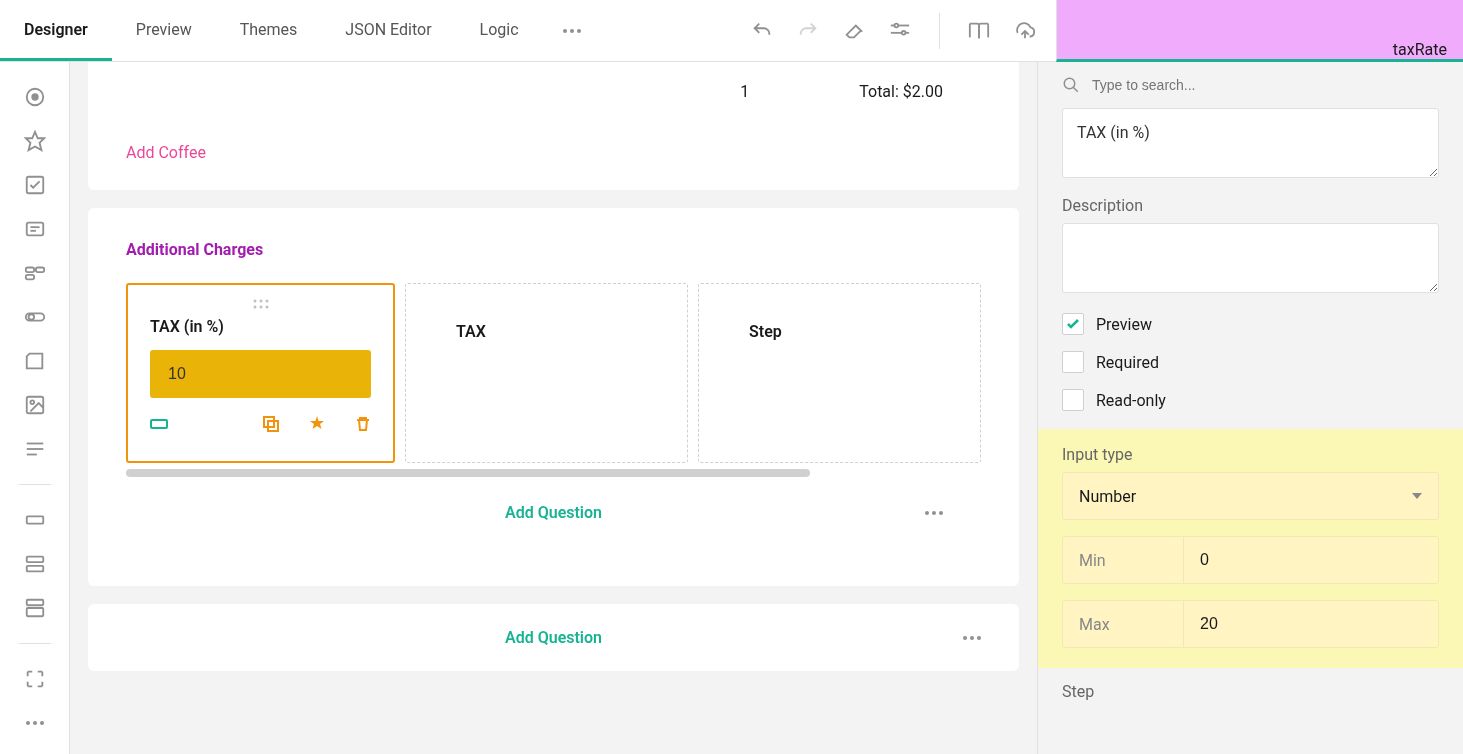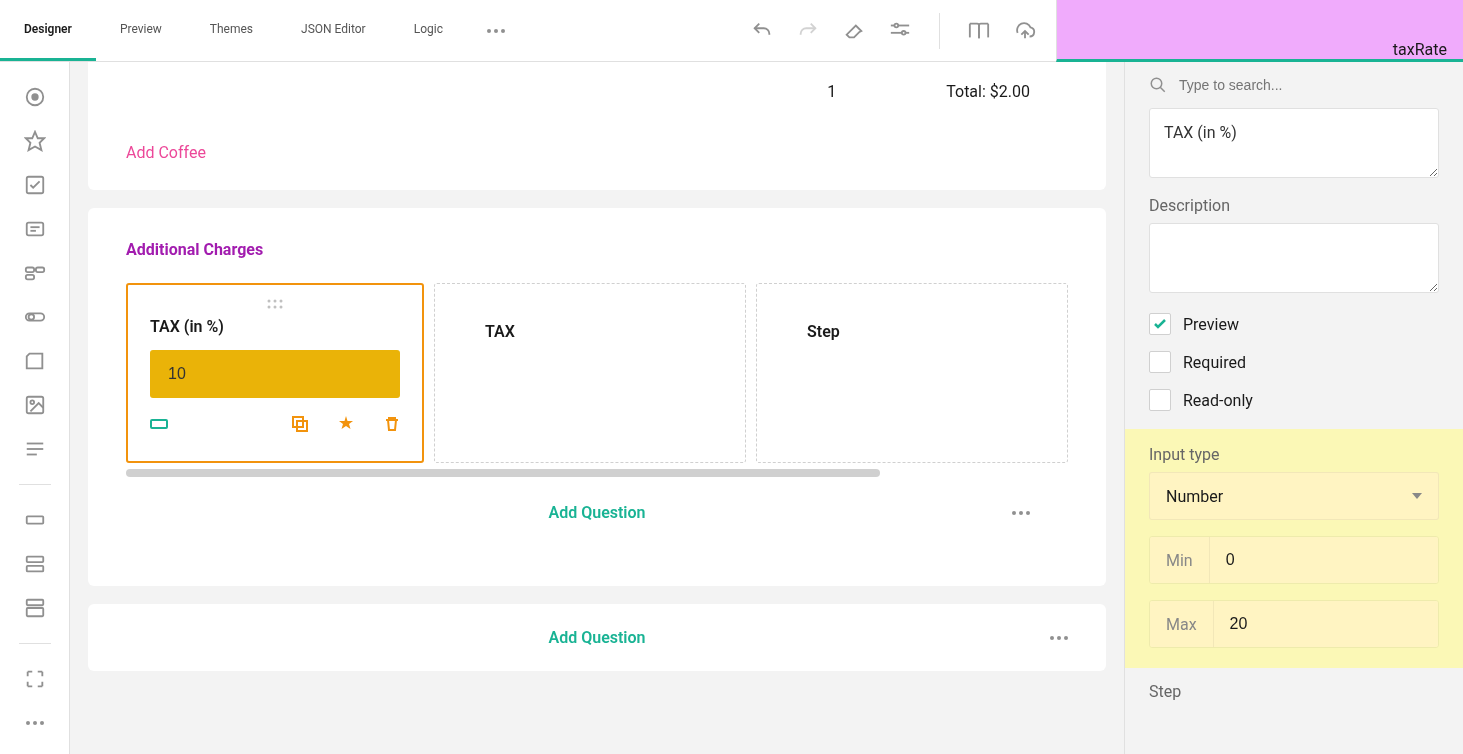--- a/index.html
+++ b/index.html
@@ -3,21 +3,21 @@
 <meta charset="utf-8">
 <style>
 * { box-sizing: border-box; margin: 0; padding: 0; }
 body { font-family: -apple-system, BlinkMacSystemFont, "Segoe UI", Roboto, sans-serif; background: #f3f3f3; color: #333; overflow: hidden; }
 
 .app { display: flex; flex-direction: column; height: 754px; width: 1463px; }
 
 
 .topbar { display: flex; align-items: center; height: 62px; background: #fff; border-bottom: 1px solid #e0e0e0; }
 .tabs { display: flex; align-items: center; height: 100%; }
-.tab { padding: 16px 24px; height: 100%; display: flex; align-items: center; font-size: 12px; color: #555; cursor: pointer; border-bottom: 3px solid transparent; }
+.tab { padding: 16px 24px; height: 100%; display: flex; align-items: center; font-size: 16px; color: #555; cursor: pointer; border-bottom: 3px solid transparent; }
 .tab.active { color: #1a1a1a; font-weight: 600; border-bottom: 3px solid #19b394; }
 .tab-more { padding: 0 20px; color: #909090; font-size: 20px; cursor: pointer; }
 .topbar-spacer { flex: 1; }
 .topbar-actions { display: flex; align-items: center; gap: 24px; padding-right: 20px; }
 .topbar-icon { color: #909090; cursor: pointer; display: flex; align-items: center; }
 .topbar-icon.disabled { opacity: 0.4; cursor: default; }
 .topbar-divider { width: 1px; height: 36px; background: #e0e0e0; margin: 0 4px; }
 
 
 .main { display: flex; flex: 1; min-height: 0; }
@@ -50,21 +50,21 @@
 .hscroll { height: 8px; background: #d0d0d0; border-radius: 4px; margin-top: 6px; width: 80%; }
 
 .add-question-row { display: flex; align-items: center; justify-content: center; padding: 26px 0; position: relative; }
 .add-question { color: #19b394; font-size: 16px; font-weight: 600; cursor: pointer; }
 .dots-menu { position: absolute; right: 38px; color: #909090; font-size: 20px; cursor: pointer; }
 
 .card-standalone { padding: 0; }
 .card-standalone .add-question-row { padding: 24px 0; }
 
 
-.right-panel { width: 339px; background: #f3f3f3; border-left: 1px solid #e0e0e0; display: flex; flex-direction: column; position: relative; }
+.right-panel { width: 426px; background: #f3f3f3; border-left: 1px solid #e0e0e0; display: flex; flex-direction: column; position: relative; }
 .right-header { height: 62px; background: #f0abfc; border-bottom: 3px solid #19b394; display: flex; align-items: flex-end; justify-content: flex-end; padding-right: 16px; position: absolute; top: -62px; right: 0; width: 100%; }
 .right-title { font-size: 16px; color: #1a1a1a; }
 
 .search-row { display: flex; align-items: center; gap: 12px; padding: 14px 24px; }
 .search-icon { color: #909090; }
 .search-input { flex: 1; border: none; background: transparent; font-size: 14px; color: #555; outline: none; }
 
 .props { padding: 0 24px 20px 24px; overflow-y: auto; flex: 1; }
 .pgroup { margin-top: 14px; }
 .plabel { font-size: 16px; color: #666; margin-bottom: 8px; }

